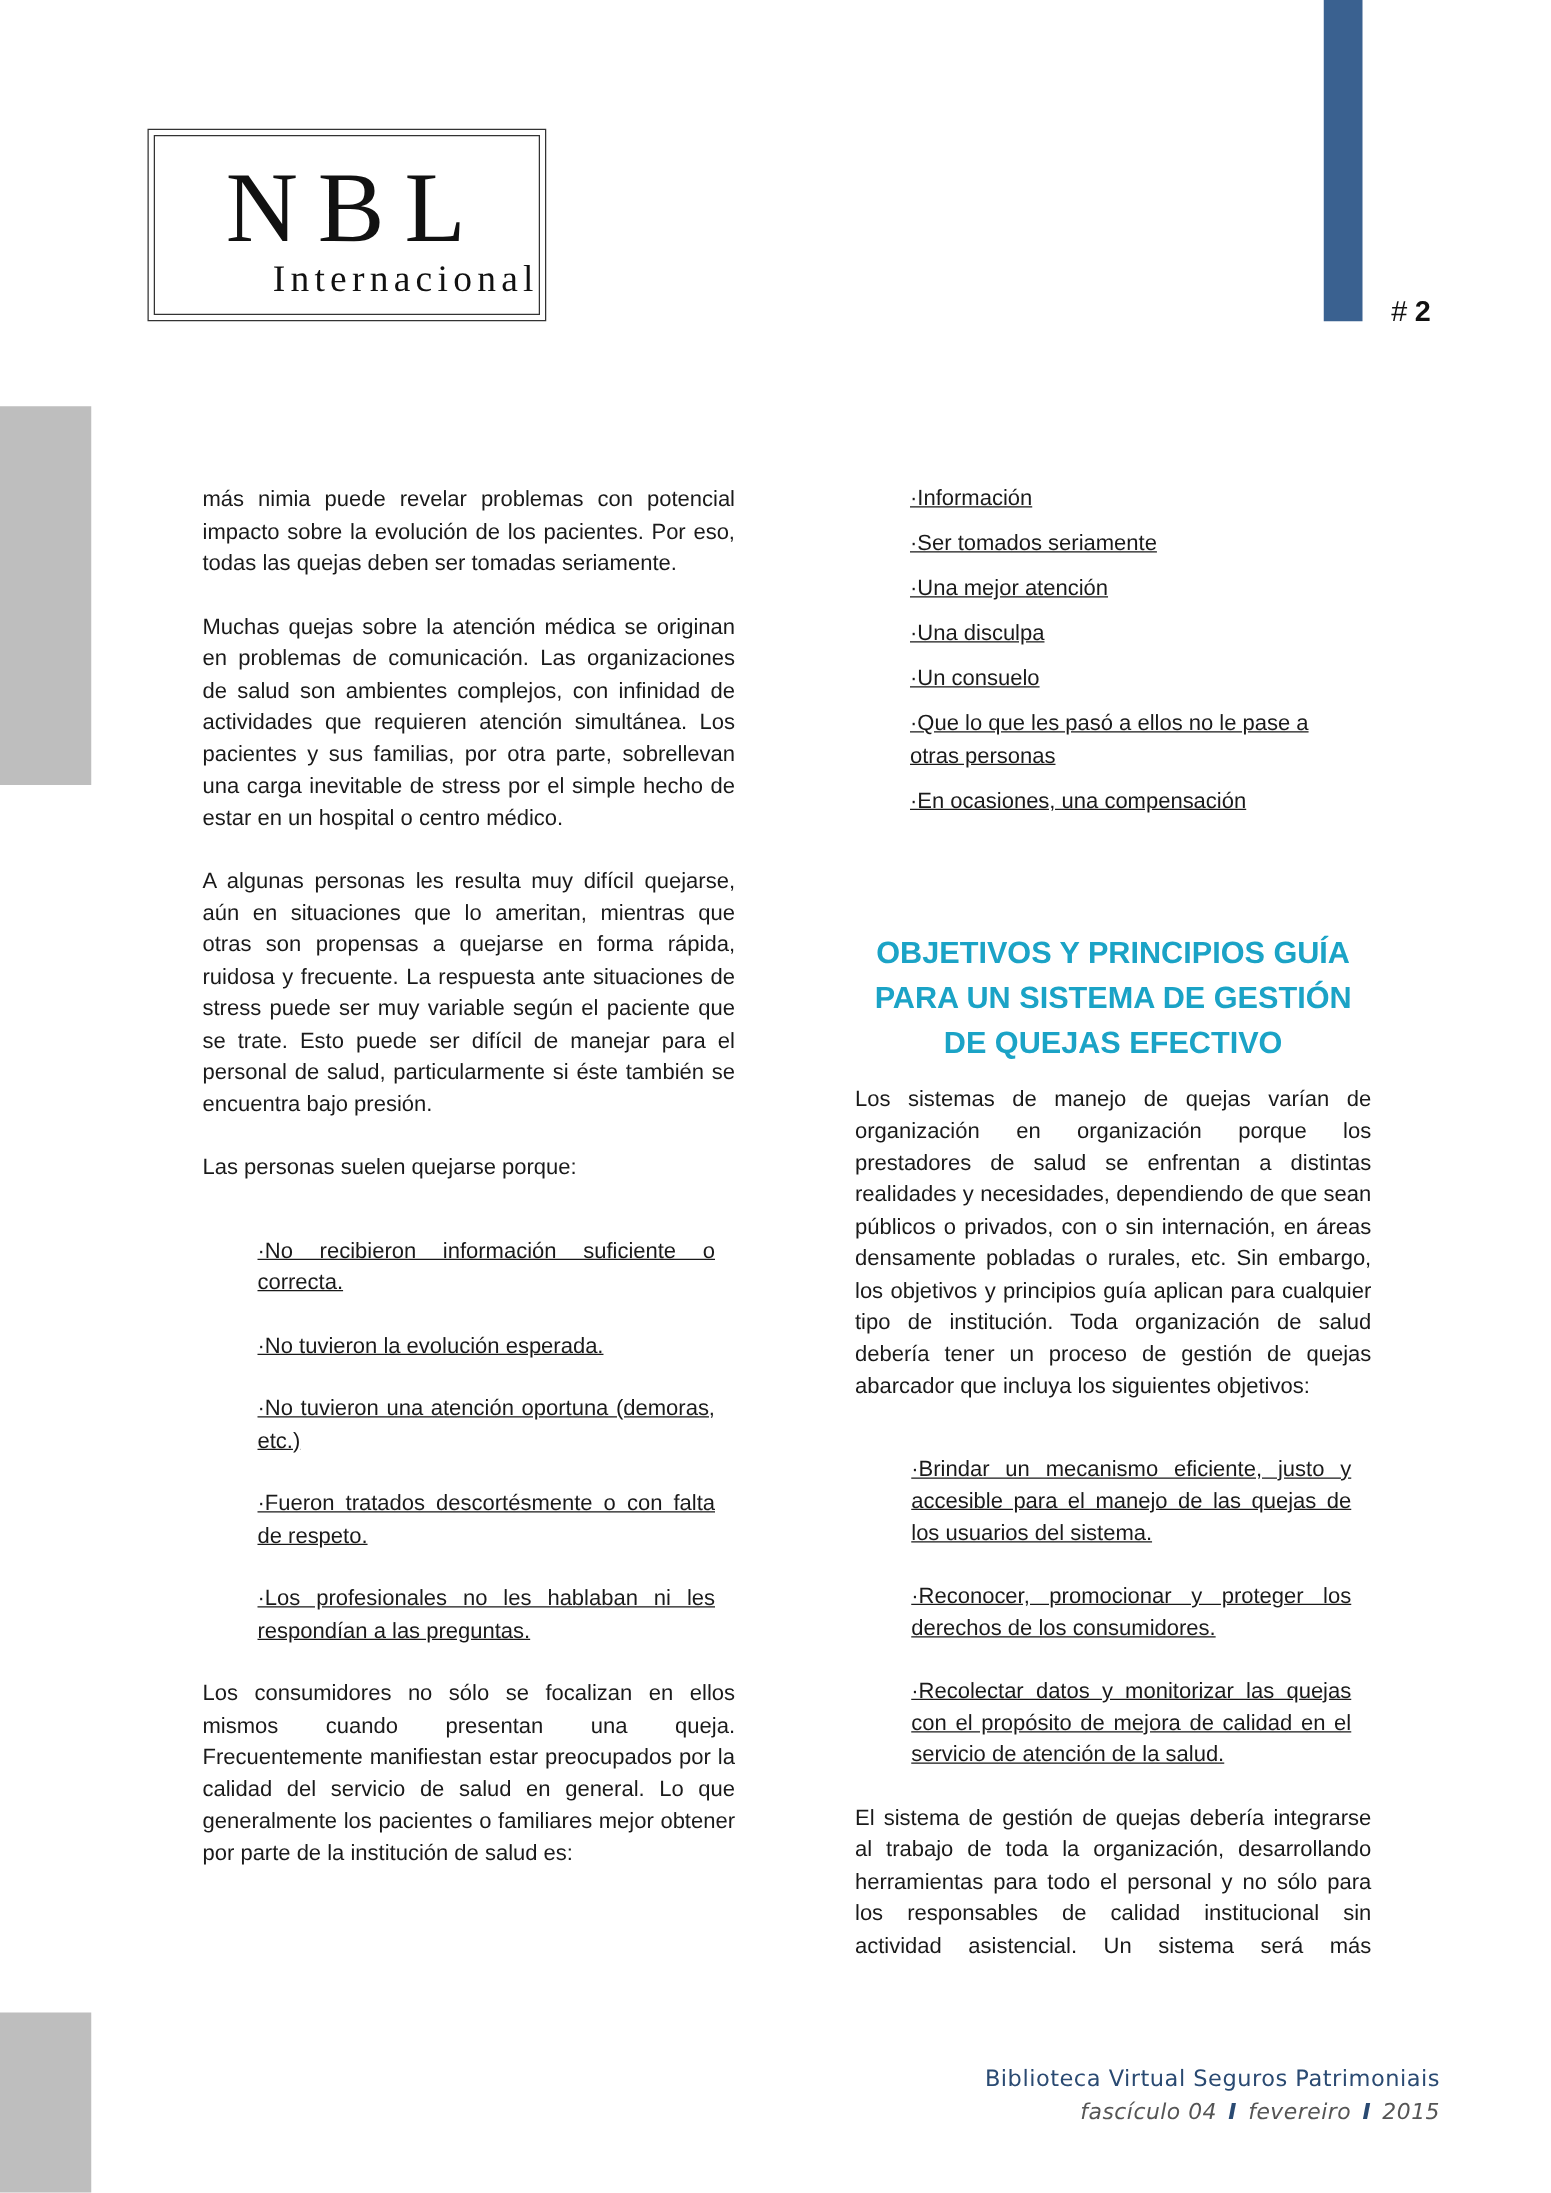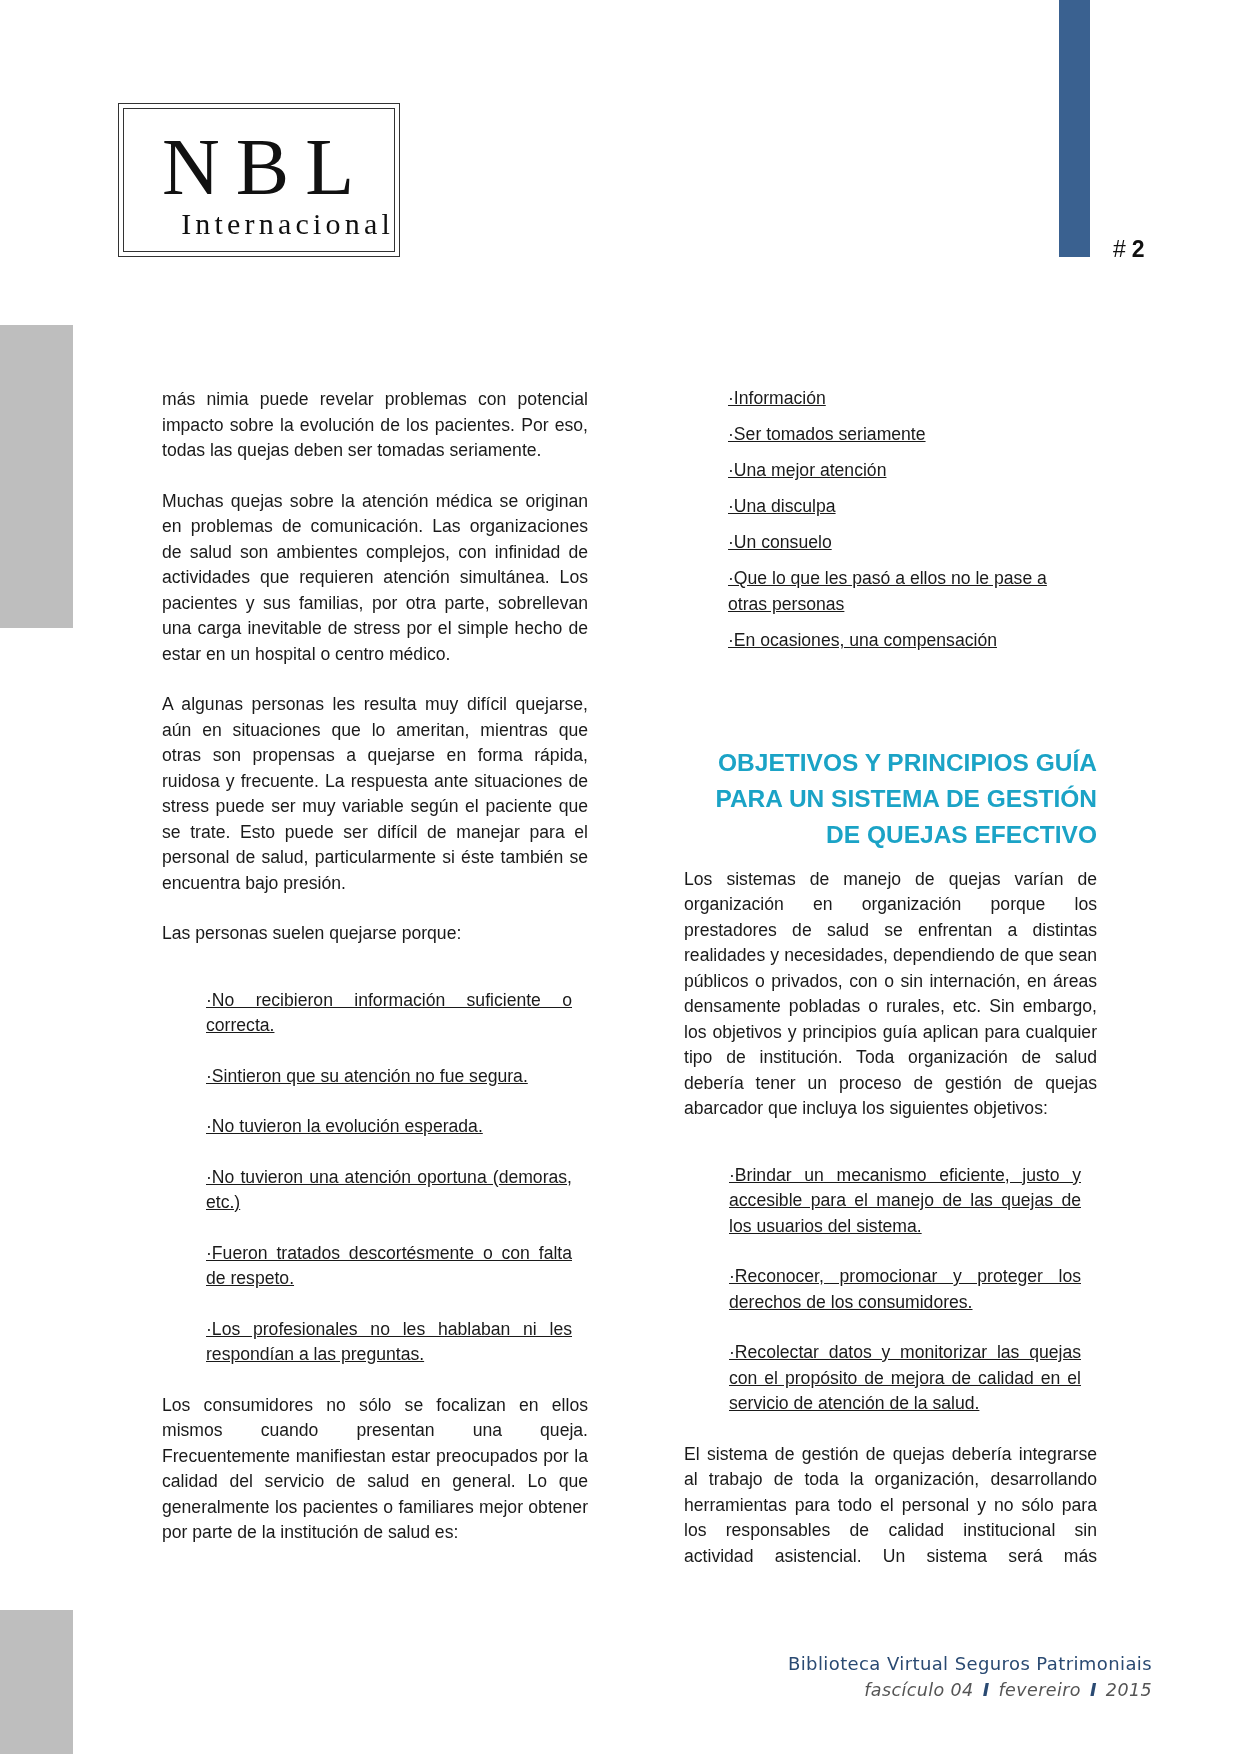--- a/index.html
+++ b/index.html
@@ -9,38 +9,38 @@
     font-family: "Liberation Sans", "DejaVu Sans", sans-serif;
   }
   .gray-bar { position: absolute; left: 0; width: 73px; background: #bebebe; }
   .gray-bar.top { top: 325px; height: 303px; }
   .gray-bar.bottom { top: 1610px; height: 144px; }
   .blue-bar { position: absolute; left: 1059px; top: 0; width: 31px; height: 257px; background: #3a6190; }
   .page-num { position: absolute; left: 1113px; top: 236px; font-size: 23px; color: #111; white-space: nowrap; }
   .page-num .hash { font-weight: normal; margin-right: 6px; }
   .page-num .num { font-weight: bold; }
 
-  .logo-outer { position: absolute; left: 118px; top: 103px; width: 282px; height: 154px; border: 1.5px solid #333; box-sizing: border-box; }
+  .logo-outer { position: absolute; left: 118px; top: 103px; width: 319px; height: 154px; border: 1.5px solid #333; box-sizing: border-box; }
   .logo-inner { position: absolute; left: 4px; top: 4px; right: 4px; bottom: 4px; border: 1.5px solid #333; }
   .logo-main { position: absolute; left: 0; right: 0; top: 18px; text-align: center; font-family: "Liberation Serif", "DejaVu Serif", serif; font-size: 80px; letter-spacing: 16px; line-height: 1; color: #111; padding-left: 14px; }
   .logo-sub { position: absolute; left: 10px; right: 0; top: 100px; text-align: right; font-family: "Liberation Serif", "DejaVu Serif", serif; font-size: 30px; letter-spacing: 4.2px; line-height: 1; color: #111; }
 
   .col { position: absolute; font-size: 17.6px; line-height: 25.5px; color: #1a1a1a; }
   .col p { margin: 0; text-align: justify; text-align-last: left; }
   .col-left { left: 162px; top: 387px; width: 426px; }
   .col-right { left: 684px; top: 370px; width: 413px; }
 
   .para-gap { height: 25px; }
   .bullet-list { margin: 16px; padding: 0; list-style: none; text-decoration: underline; }
   .left-bullets li { margin-left: 28px; margin-bottom: 25px; text-align: justify; text-align-last: left; }
   .left-bullets li:last-child { margin-bottom: 25px; }
   .wants-list li { margin-left: 28px; margin-bottom: 10.6px; }
   .obj-list li { margin-left: 29px; margin-bottom: 25px; text-align: justify; text-align-last: left; }
 
-  .section-heading { margin: 0; font-size: 24.5px; line-height: 36px; font-weight: bold; color: #1ba3c6; text-align: right; }
+  .section-heading { margin: 0; font-size: 24.5px; line-height: 36px; font-weight: bold; color: #1ba3c6; text-align: center; }
 
   .footer { position: absolute; right: 89px; text-align: right; font-family: "DejaVu Sans", sans-serif; white-space: nowrap; }
   .footer-title { top: 1653px; font-size: 18px; color: #2a4a72; letter-spacing: 0.4px; }
   .footer-meta { top: 1680px; font-size: 17.5px; color: #555; letter-spacing: 0.4px; font-style: italic; }
   .footer-meta .sep { color: #2a4a72; font-weight: bold; margin: 0 9px; }
 </style>
 </head>
 <body>
 
 <div class="gray-bar top"></div>
@@ -62,21 +62,20 @@
   <p>más nimia puede revelar problemas con potencial impacto sobre la evolución de los pacientes. Por eso, todas las quejas deben ser tomadas seriamente.</p>
   <div class="para-gap"></div>
   <p>Muchas quejas sobre la atención médica se originan en problemas de comunicación. Las organizaciones de salud son ambientes complejos, con infinidad de actividades que requieren atención simultánea. Los pacientes y sus familias, por otra parte, sobrellevan una carga inevitable de stress por el simple hecho de estar en un hospital o centro médico.</p>
   <div class="para-gap"></div>
   <p>A algunas personas les resulta muy difícil quejarse, aún en situaciones que lo ameritan, mientras que otras son propensas a quejarse en forma rápida, ruidosa y frecuente. La respuesta ante situaciones de stress puede ser muy variable según el paciente que se trate. Esto puede ser difícil de manejar para el personal de salud, particularmente si éste también se encuentra bajo presión.</p>
   <div class="para-gap"></div>
   <p>Las personas suelen quejarse porque:</p>
   <div class="para-gap"></div>
   <ul class="bullet-list left-bullets">
     <li>·No recibieron información suficiente o correcta.</li>
-    <li>·Sintieron que su atención no fue segura.</li>
     <li>·No tuvieron la evolución esperada.</li>
     <li>·No tuvieron una atención oportuna (demoras, etc.)</li>
     <li>·Fueron tratados descortésmente o con falta de respeto.</li>
     <li>·Los profesionales no les hablaban ni les respondían a las preguntas.</li>
   </ul>
   <p>Los consumidores no sólo se focalizan en ellos mismos cuando presentan una queja. Frecuentemente manifiestan estar preocupados por la calidad del servicio de salud en general. Lo que generalmente los pacientes o familiares mejor obtener por parte de la institución de salud es:</p>
 </div>
 
 <div class="col col-right">
   <ul class="bullet-list wants-list">

